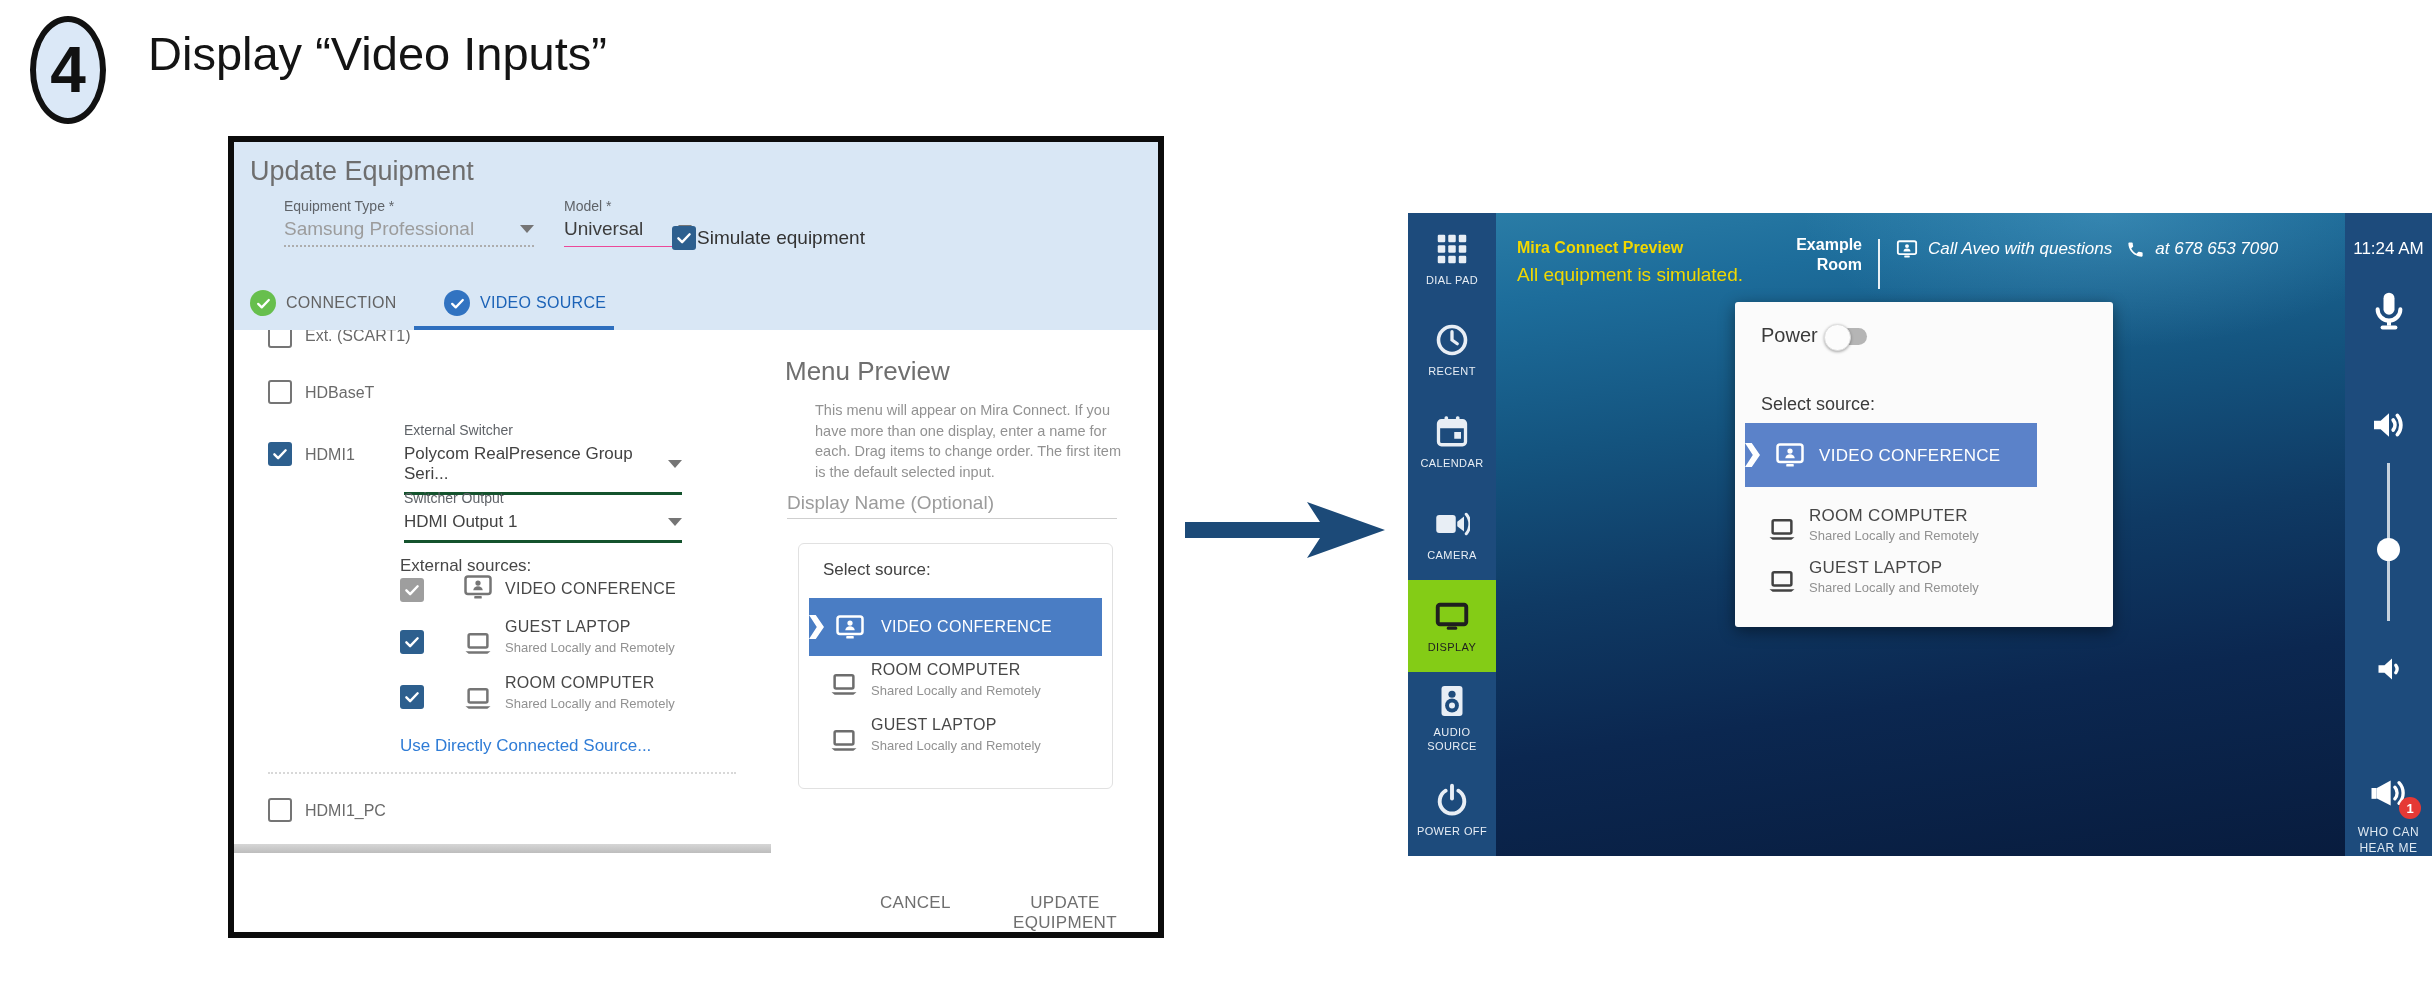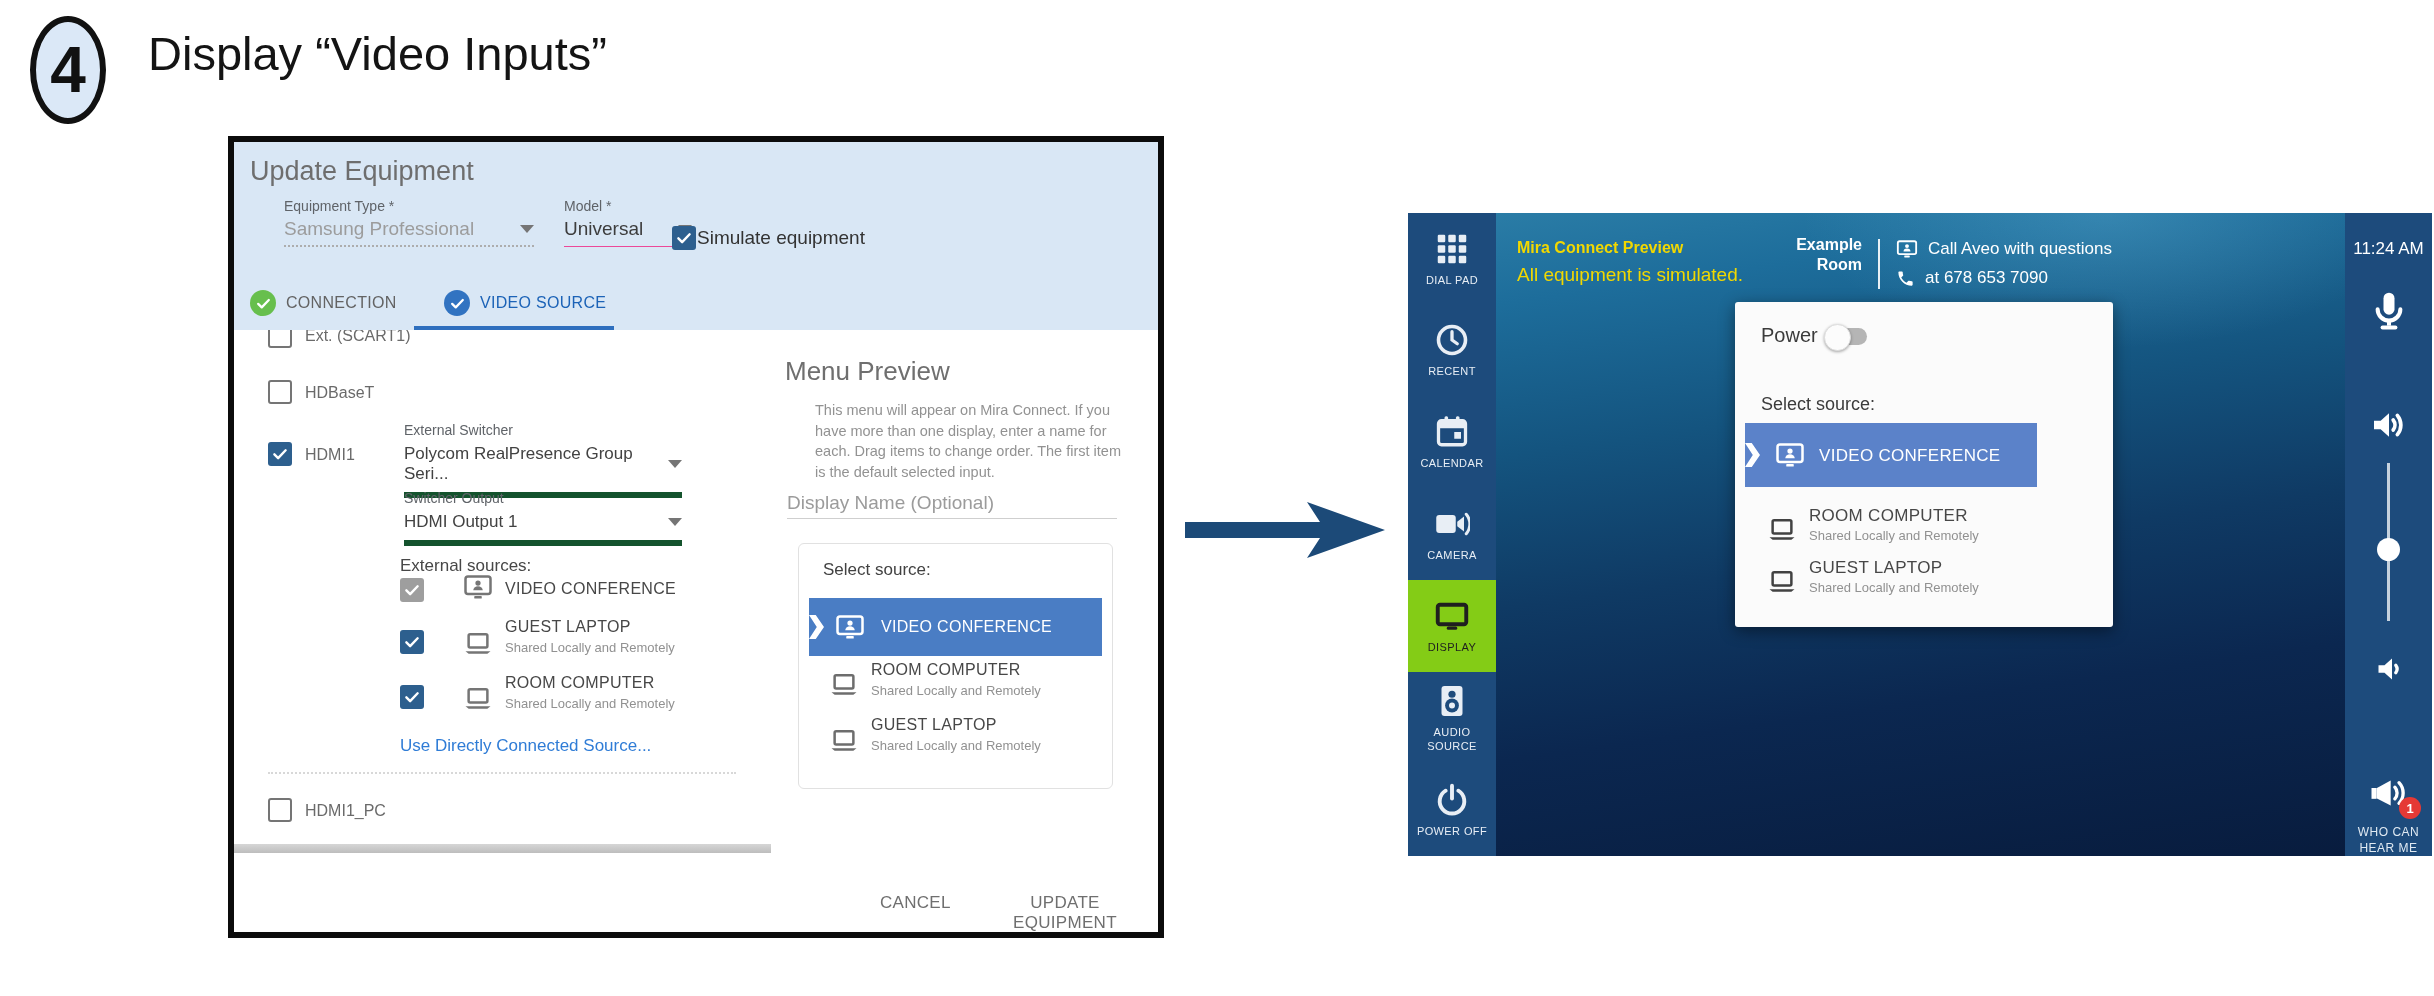--- a/index.html
+++ b/index.html
@@ -26,21 +26,21 @@
   .cb.gray{background:#9e9e9e;color:#fff;}
   .cb svg{width:18px;height:18px;}
   .tab{top:148px;display:flex;align-items:center;gap:10px;font-size:16px;letter-spacing:.3px;}
   .tab-circle{width:26px;height:26px;border-radius:50%;display:flex;align-items:center;justify-content:center;color:#fff;}
   .tab-circle svg{width:17px;height:17px;}
   .tab-underline{left:180px;top:184px;width:200px;height:4px;background:#2e6fbe;z-index:5;}
 
   .dlg-list{left:0;top:188px;width:537px;height:524px;z-index:1;}
   .ck-label{font-size:16px;color:#6a6a6a;}
   .sub-label{font-size:13px;color:#919191;}
-  .field-underline{border-bottom:6px solid #14532d;}
+  .field-underline{border-bottom:3px solid #14532d;}
   .link{font-size:17px;color:#2f7cd6;}
   .dash-div{border-top:2px dotted #d8d8d8;}
   .hscroll{left:0;top:514px;width:537px;height:9px;background:linear-gradient(#d6d6d6,#bdbdbd);}
 
   .menu-pane{left:537px;top:188px;width:387px;height:524px;}
   .mp-title{left:14px;top:26px;font-size:26px;color:#6f6f6f;}
   .mp-desc{left:44px;top:70px;width:310px;font-size:14.5px;line-height:1.42;color:#929292;}
   .mp-input{left:16px;top:158px;width:330px;border:none;outline:none;background:transparent;
             border-bottom:1px solid #cfcfcf;font-size:19px;padding:4px 0;color:#555;
             font-family:"Liberation Sans","DejaVu Sans",sans-serif;}
@@ -410,21 +410,21 @@
         <div class="banner-sub" style="margin-top:7px;">All equipment is simulated.</div>
       </div>
 
       <div class="abs room">
         <div>Example</div>
         <div>Room</div>
       </div>
 
       <div class="abs vdiv"></div>
 
-      <div class="abs" style="left:400px;top:25px;display:flex;flex-direction:column;gap:8px;">
+      <div class="abs" style="left:400px;top:25px;display:flex;gap:14px;font-style:italic;">
         <div class="call-row">
           <svg style="width:22px;height:22px;color:#fff;">
               <use href="#i-vc"></use>
             </svg>
           <span>Call Aveo with questions</span>
         </div>
         <div class="call-row">
           <svg style="width:19px;height:19px;color:#fff;">
               <use href="#i-phone"></use>
             </svg>

